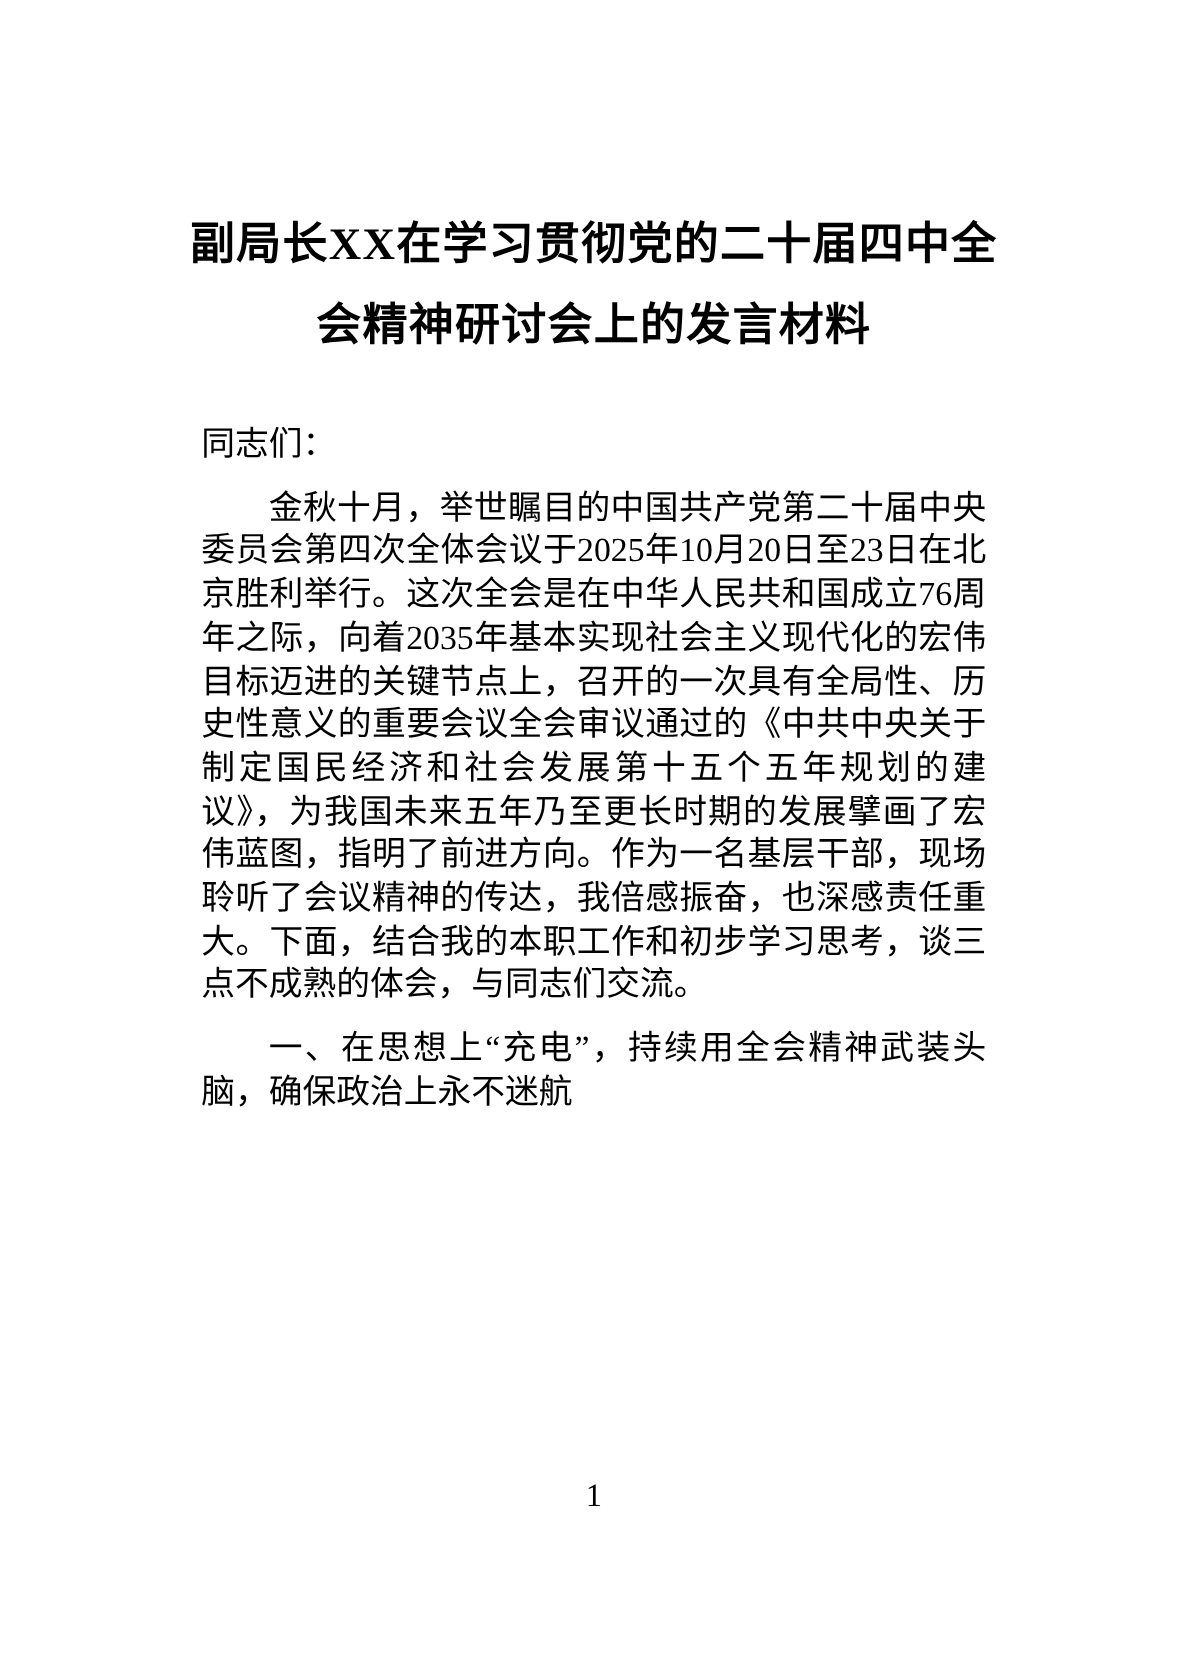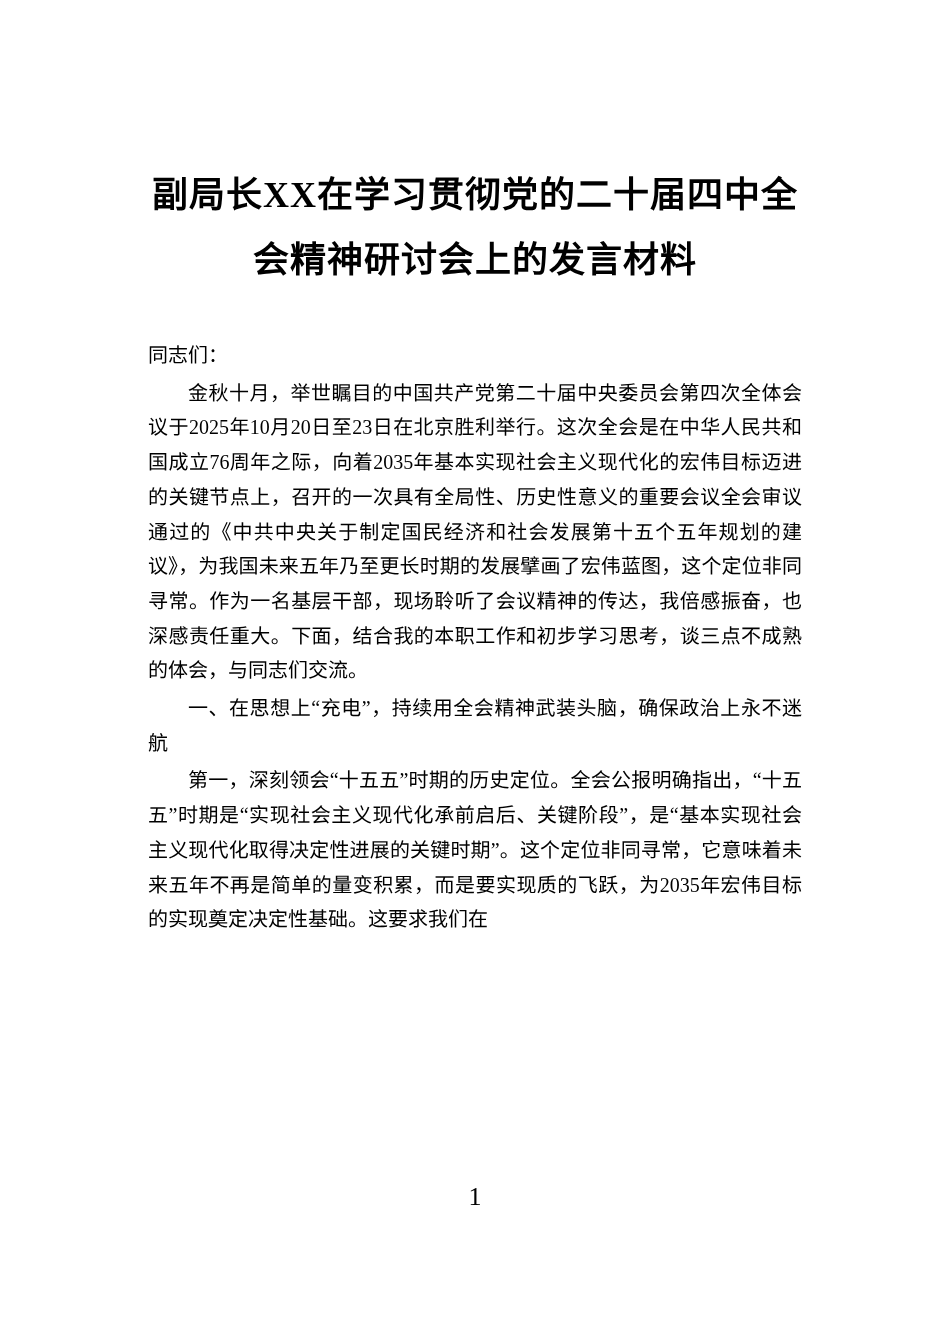--- a/index.html
+++ b/index.html
@@ -24,22 +24,22 @@
   }
   .doc-title {
     margin: 0 0 45px 0;
     font-size: 36px;
     line-height: 65px;
     font-weight: bold;
     text-align: center;
     letter-spacing: 1px;
   }
   .para {
-    margin: 3px;
-    font-size: 20px;
+    margin: 16px;
+    font-size: 27px;
     line-height: 34.7px;
     text-align: justify;
     text-justify: inter-ideograph;
     word-break: break-all;
   }
   .para.indent {
     text-indent: 2em;
   }
   .para.heading1 {
     font-weight: normal;
@@ -58,22 +58,21 @@
 </head>
 <body>
 
 <div class="sheet">
   <div class="content">
     <h1 class="doc-title">副局长XX在学习贯彻党的二十届四中全会精神研讨会上的发言材料</h1>
 
     <p class="para">同志们：</p>
 
 
-    <p class="para indent">金秋十月，举世瞩目的中国共产党第二十届中央委员会第四次全体会议于2025年10月20日至23日在北京胜利举行。这次全会是在中华人民共和国成立76周年之际，向着2035年基本实现社会主义现代化的宏伟目标迈进的关键节点上，召开的一次具有全局性、历史性意义的重要会议全会审议通过的《中共中央关于制定国民经济和社会发展第十五个五年规划的建议》，为我国未来五年乃至更长时期的发展擘画了宏伟蓝图，这个定位非同寻常。作为一名基层干部，现场聆听了会议精神的传达，我倍感振奋，也深感责任重大。下面，结合我的本职工作和初步学习思考，谈三点不成熟的体会，与同志们交流。</p>
+    <p class="para indent">金秋十月，举世瞩目的中国共产党第二十届中央委员会第四次全体会议于2025年10月20日至23日在北京胜利举行。这次全会是在中华人民共和国成立76周年之际，向着2035年基本实现社会主义现代化的宏伟目标迈进的关键节点上，召开的一次具有全局性、历史性意义的重要会议全会审议通过的《中共中央关于制定国民经济和社会发展第十五个五年规划的建议》，为我国未来五年乃至更长时期的发展擘画了宏伟蓝图，指明了前进方向。作为一名基层干部，现场聆听了会议精神的传达，我倍感振奋，也深感责任重大。下面，结合我的本职工作和初步学习思考，谈三点不成熟的体会，与同志们交流。</p>
 
     <p class="para heading1">一、在思想上“充电”，持续用全会精神武装头脑，确保政治上永不迷航</p>
 
 
-    <p class="para indent">第一，深刻领会“十五五”时期的历史定位。全会公报明确指出，“十五五”时期是“实现社会主义现代化承前启后、关键阶段”，是“基本实现社会主义现代化取得决定性进展的关键时期”。这个定位非同寻常，它意味着未来五年不再是简单的量变积累，而是要实现质的飞跃，为2035年宏伟目标的实现奠定决定性基础。这要求我们在</p>
   </div>
 
   <div class="page-footer">1</div>
 </div>
 
 </body></html>

